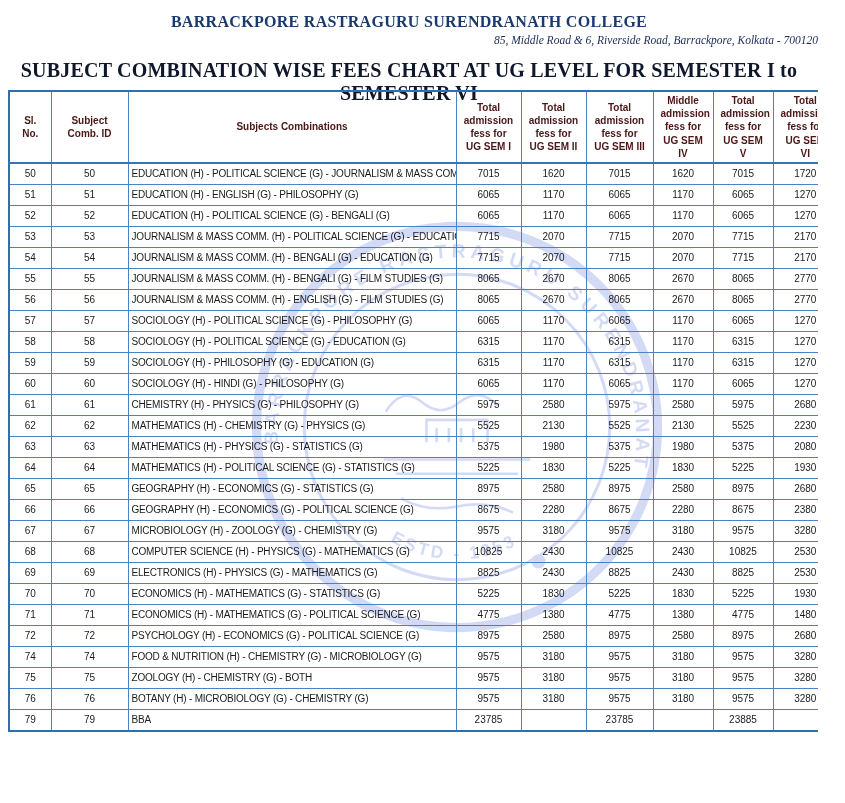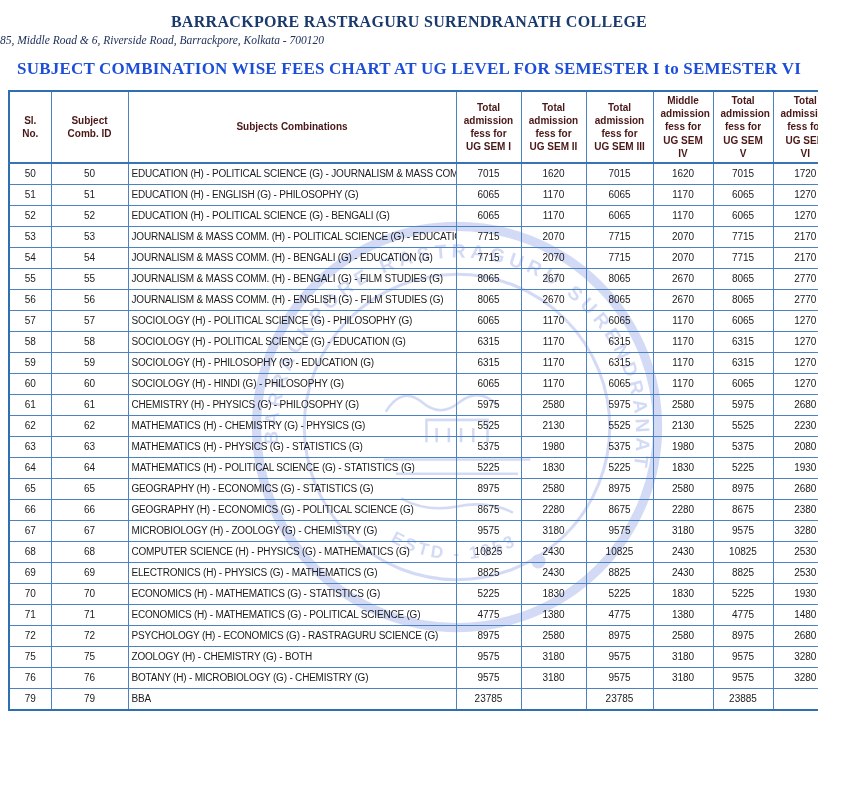--- a/index.html
+++ b/index.html
@@ -12,31 +12,31 @@
   }
   .college-name{
     position:absolute;top:13px;left:0;right:0;
     text-align:center;
     font-family:"Liberation Serif", serif;
     font-weight:bold;font-size:16px;
     color:#1a3a6e;letter-spacing:.3px;
   }
   .college-address{
     position:absolute;top:34px;left:0;right:0;
-    text-align:left;
+    text-align:right;
     font-family:"Liberation Serif", serif;
     font-style:italic;font-size:11.5px;
     color:#20305c;
   }
   .chart-title{
     position:absolute;top:59px;left:0;right:0;
     text-align:center;
     font-family:"Liberation Serif", serif;
-    font-weight:bold;font-size:17px;
-    color:#1d4ed8;letter-spacing:.2px;
+    font-weight:bold;font-size:20px;
+    color:#0f172a;letter-spacing:.2px;
   }
   .watermark{
     position:absolute;left:233px;top:203px;
     width:448px;height:448px;
     opacity:.5;z-index:0;pointer-events:none;
   }
   table.fees-table{
     position:absolute;left:8px;top:90px;
     width:829px;z-index:1;
     border-collapse:collapse;table-layout:fixed;
@@ -367,27 +367,38 @@
           <td class="num">4775</td>
           <td class="num">1380</td>
           <td class="num">4775</td>
           <td class="num">1380</td>
           <td class="num">4775</td>
           <td class="num">1480</td>
         </tr>
         <tr>
           <td class="num">72</td>
           <td class="num">72</td>
-          <td class="comb">PSYCHOLOGY (H) - ECONOMICS (G) - RASTRAGURU SCIENCE (G)</td>
+          <td class="comb">PSYCHOLOGY (H) - ECONOMICS (G) - POLITICAL SCIENCE (G)</td>
           <td class="num">8975</td>
           <td class="num">2580</td>
           <td class="num">8975</td>
           <td class="num">2580</td>
           <td class="num">8975</td>
           <td class="num">2680</td>
+        </tr>
+        <tr>
+          <td class="num">74</td>
+          <td class="num">74</td>
+          <td class="comb">FOOD &amp; NUTRITION (H) - CHEMISTRY (G) - MICROBIOLOGY (G)</td>
+          <td class="num">9575</td>
+          <td class="num">3180</td>
+          <td class="num">9575</td>
+          <td class="num">3180</td>
+          <td class="num">9575</td>
+          <td class="num">3280</td>
         </tr>
         <tr>
           <td class="num">75</td>
           <td class="num">75</td>
           <td class="comb">ZOOLOGY (H) - CHEMISTRY (G) - BOTH</td>
           <td class="num">9575</td>
           <td class="num">3180</td>
           <td class="num">9575</td>
           <td class="num">3180</td>
           <td class="num">9575</td>

